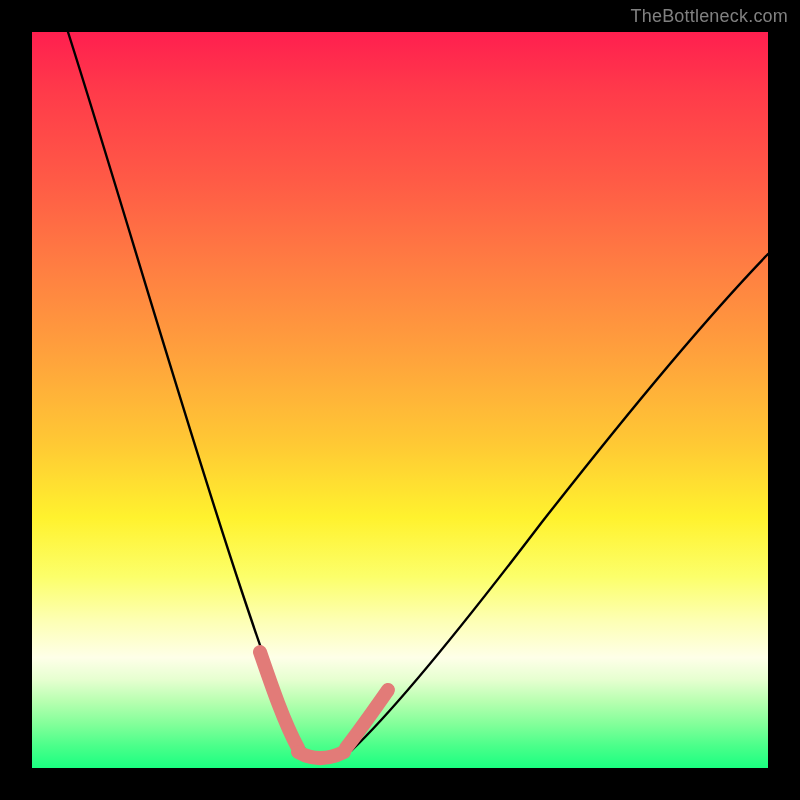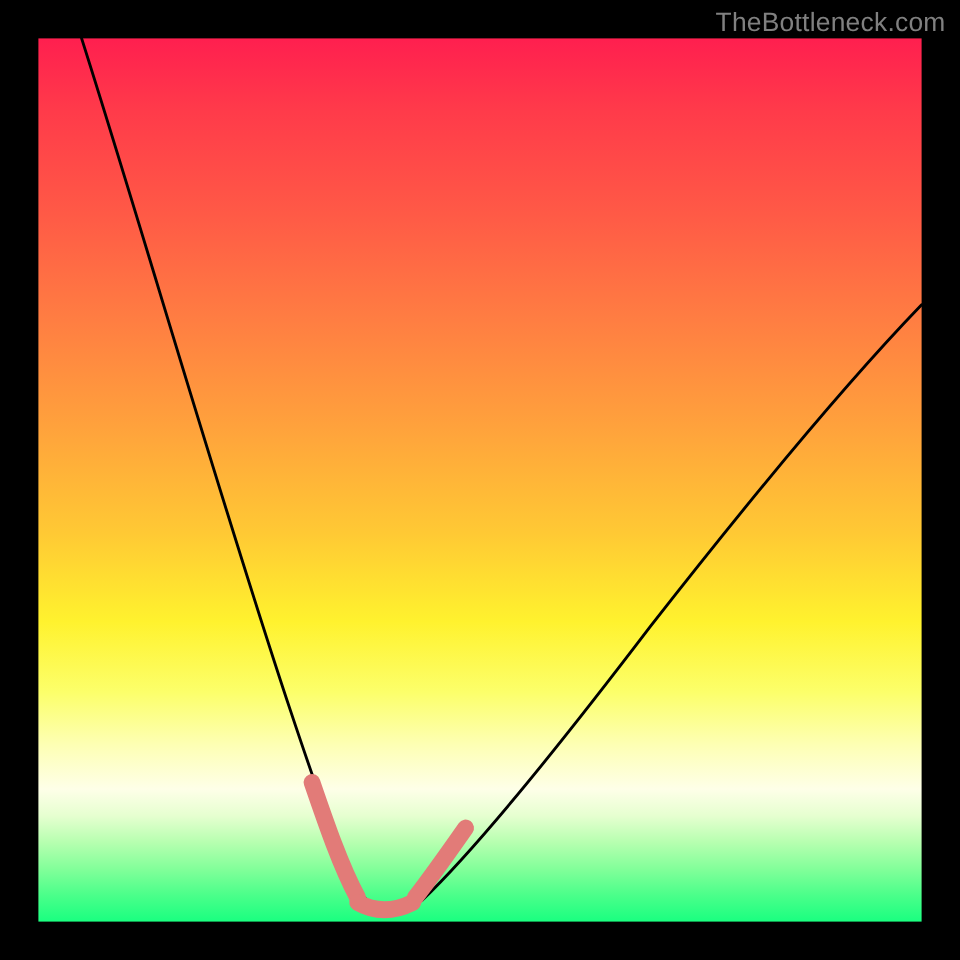--- a/index.html
+++ b/index.html
@@ -43,21 +43,21 @@
       #83ff9a 94%,
       #4bff8a 97%,
       #1aff80 100%
     );
   }
   .watermark {
     position: absolute;
     top: 6px;
     right: 12px;
     color: #808080;
-    font-size: 22px;
+    font-size: 18px;
     letter-spacing: 0.2px;
     font-weight: 400;
     user-select: none;
   }
   svg.curve {
     position: absolute;
     left: 0;
     top: 0;
     width: 736px;
     height: 736px;

